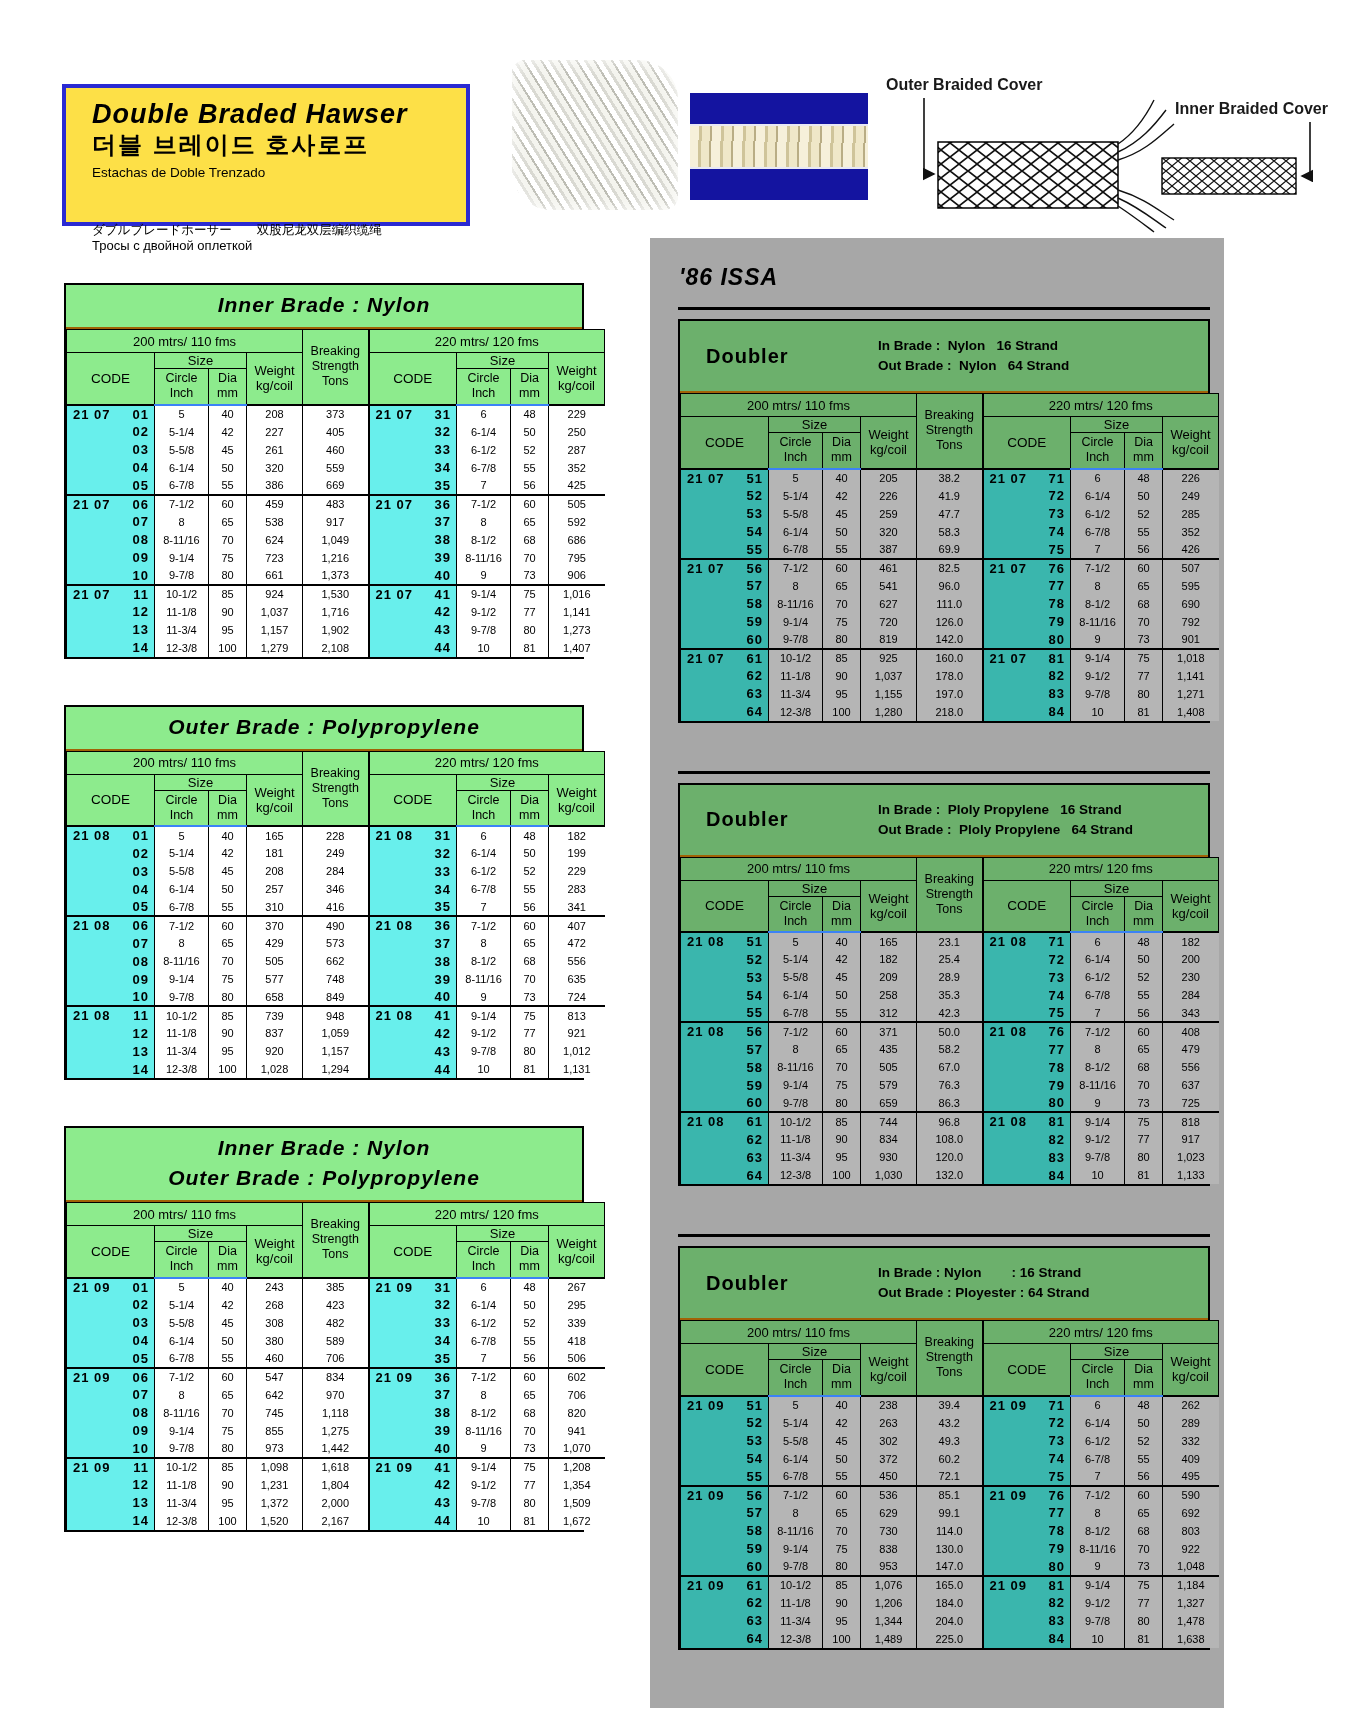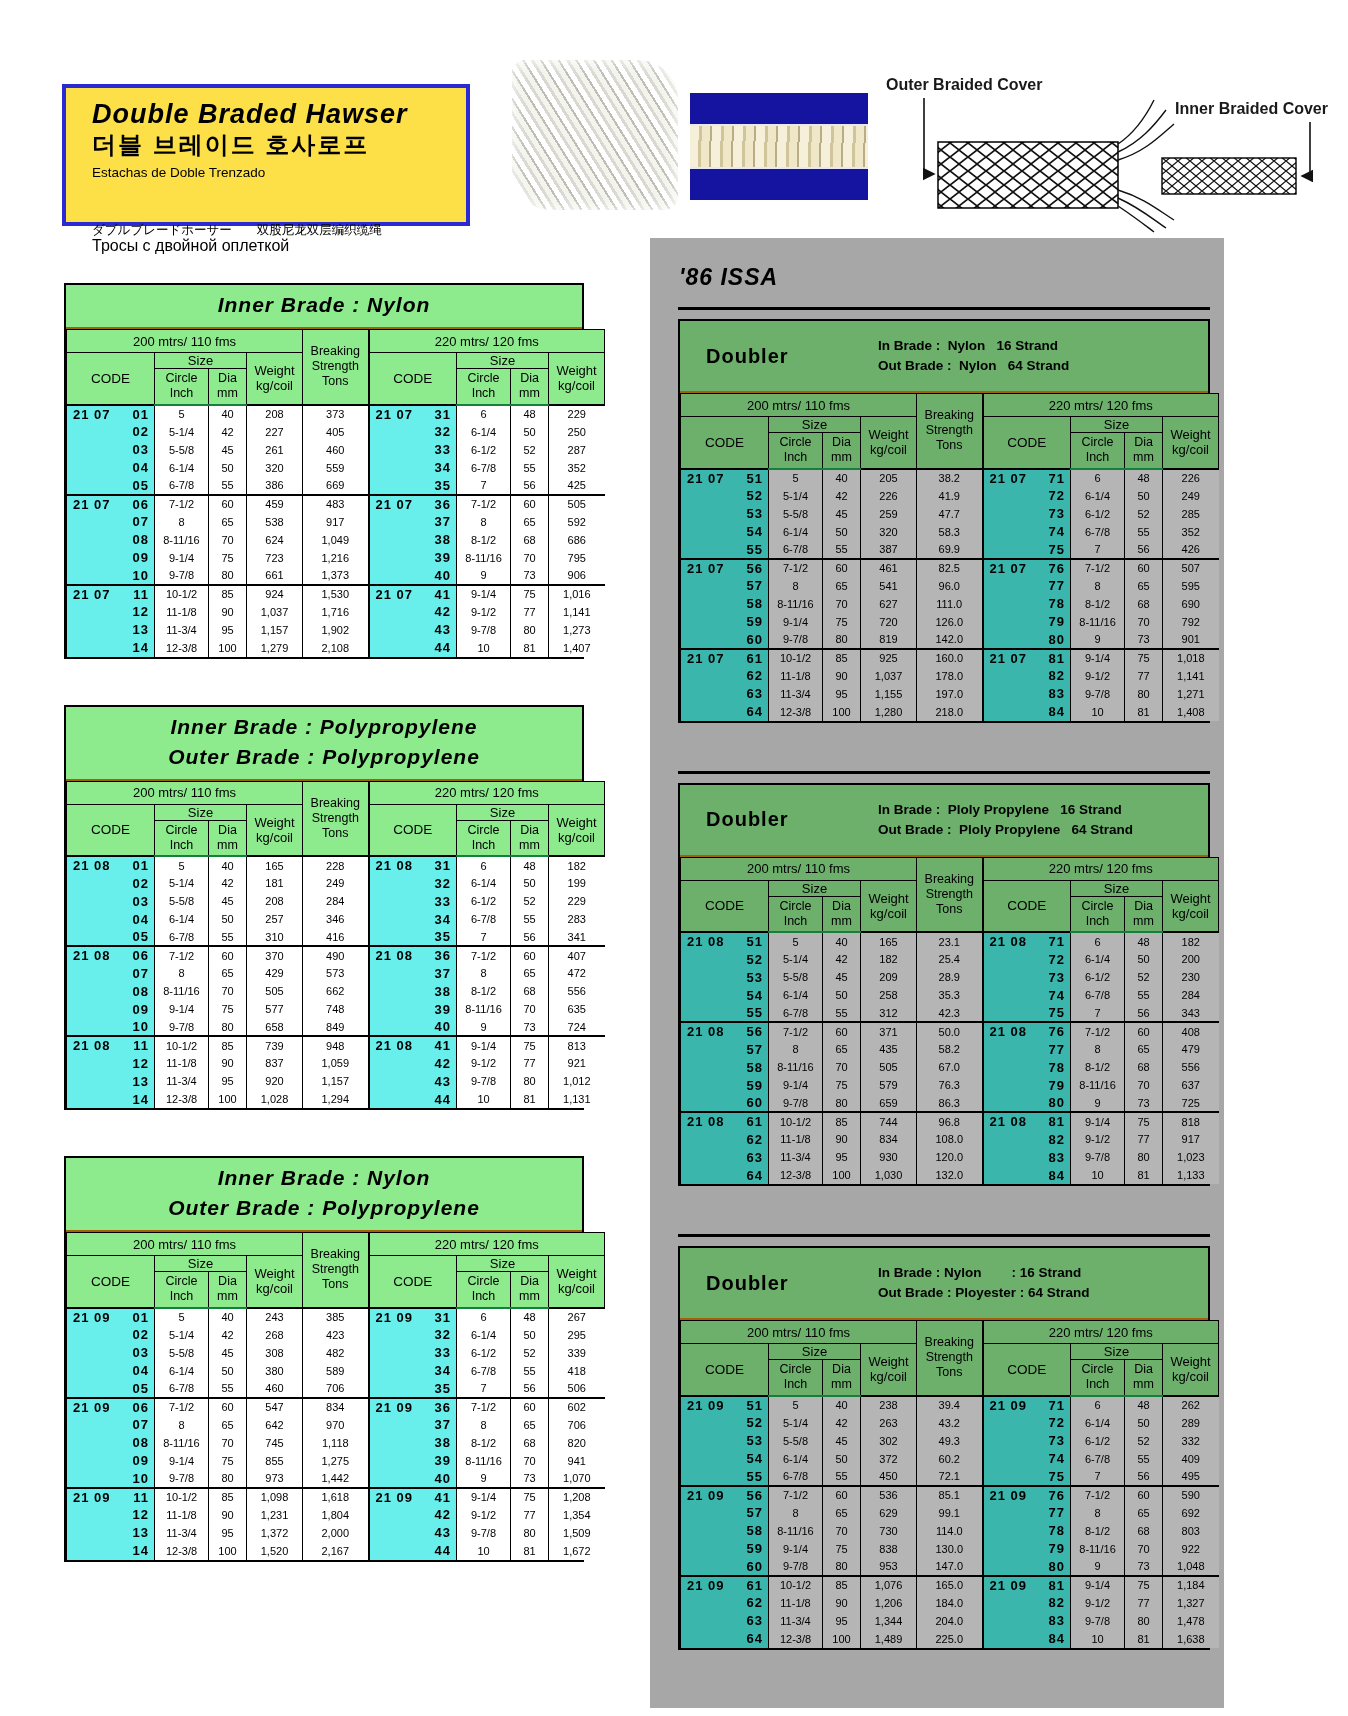--- a/index.html
+++ b/index.html
@@ -11,21 +11,21 @@
 
   
   .title-box {
     position:absolute; left:62px; top:84px; width:408px; height:142px;
     background:#fde047; border:4px solid #2a2ad2; padding:10px 10px 6px 26px;
   }
   .title-en { font-size:27px; font-weight:bold; font-style:italic; line-height:32px; letter-spacing:1px; }
   .title-ko { font-size:24px; font-weight:bold; line-height:30px; letter-spacing:2px; }
   .title-es { font-size:13.5px; line-height:17px; margin-top:4px; }
   .title-ja { font-size:12.5px; line-height:16px;margin-top:41px; }
-  .title-ru { font-size:16px;  line-height:16px; }
+  .title-ru { font-size:13px;  line-height:16px; }
 
   .photo-white {
     position:absolute; left:512px; top:60px; width:166px; height:150px;
     background:
       repeating-linear-gradient(58deg,#ffffff 0 5px,#d9d9d2 5px 8px,#f4f4ee 8px 13px,#bdbdb4 13px 15px);
     border-radius:14px 40px 14px 40px;
     box-shadow:inset 0 0 18px #ffffff;
   }
   .photo-blue {
     position:absolute; left:690px; top:93px; width:178px; height:107px;
@@ -57,21 +57,21 @@
   .left-band { text-align:center; padding:5px 0 7px 0; background:#8deb8d; }
   .left-band div { font-style:italic; font-weight:bold; font-size:21px; line-height:30px; letter-spacing:1px; }
 
   .right-band { display:flex; align-items:center; background:#6cb06c; padding:9px 6px 9px 0; min-height:72px; }
   .doubler { font-weight:bold; font-size:20px; margin-left:26px; width:172px; letter-spacing:1px; }
   .inout div { font-weight:bold; font-size:13.5px; line-height:20px; white-space:pre; }
 
   table { width:100%; border-collapse:collapse; table-layout:fixed; }
   thead th { border:1px solid #000; font-weight:normal; padding:0; background:#8deb8d; }
   .rsec thead th { background:#6cb06c; }
-  thead tr:last-child th { border-bottom:2px solid #15803d; }
+  thead tr:last-child th { border-bottom:2px solid #3b82f6; }
   th.len { height:23px; } .len div { font-size:13px; }
   th.bsh div { font-size:12.5px; line-height:15px; }
   th.codeh div { font-size:13.5px; }
   th div { font-size:13px; line-height:15px; text-align:center; }
   th.sub { height:36px; } th.sub div { font-size:12.5px; line-height:15px; }
   th.c2, td.c2 { border-left:2px solid #000; }
   th.bsh, td.bs { border-right:2px solid #000; border-left:1px solid #000; }
 
   tbody td { height:18px; border-left:1px solid #000; text-align:center;
              font-size:11px; padding:0; }
@@ -363,21 +363,20 @@
               <td class="num ">1,407</td>
             </tr>
           </tbody>
         </table>
     </div>
   </section>
 
   <section class="lsec">
     <div class="tblock">
       <div class="band left-band">
-        <div>Inner Brade : Polypropylene</div>
         <div>Outer Brade :  Polypropylene</div>
       </div>
       <table>
           <colgroup>
             <col style="width:88px">
             <col style="width:54px">
             <col style="width:38px">
             <col style="width:56px">
             <col style="width:66px">
             <col style="width:88px">

